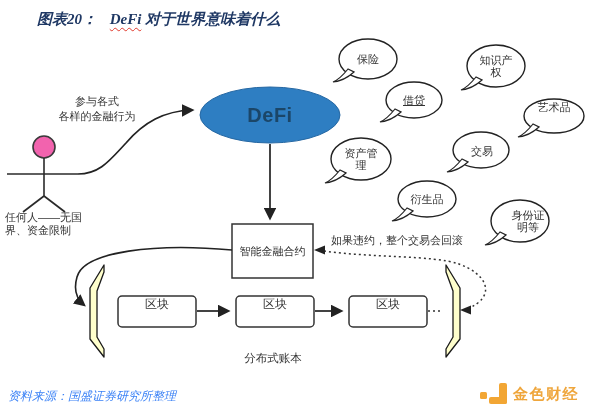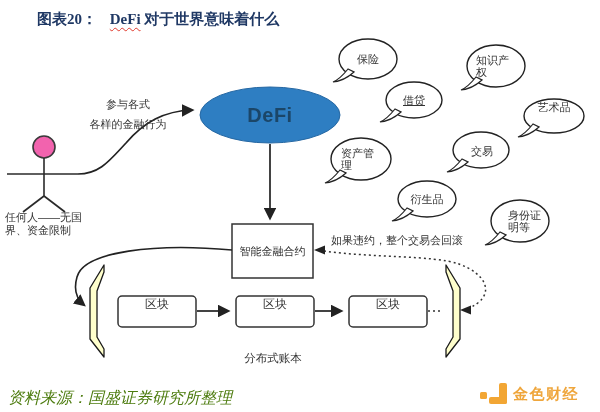--- a/index.html
+++ b/index.html
@@ -2,44 +2,44 @@
 <html><head>
 <meta charset="utf-8">
 <style>
   html,body{margin:0;padding:0;background:#fff;}
   .stage{
     position:relative;width:600px;height:412px;background:#ffffff;overflow:hidden;
     font-family:"Liberation Sans", sans-serif;color:#2a2a2a;
   }
   .title-row{
     position:absolute;left:37px;top:10px;font-family:"Liberation Serif", serif;
-    font-weight:bold;font-size:15px;color:#1f3864;white-space:nowrap;
+    font-style:italic;font-weight:bold;font-size:15px;color:#1f3864;white-space:nowrap;
   }
   .t-prefix{margin-right:9px;}
   .defi-underline{
     text-decoration-line:underline;text-decoration-style:wavy;
     text-decoration-color:#e03b2f;text-decoration-thickness:1px;text-underline-offset:3px;
   }
   svg.diagram{position:absolute;left:0;top:0;}
-  .center-flex{display:flex;align-items:center;justify-content:center;text-align:left;}
+  .center-flex{display:flex;align-items:center;justify-content:center;text-align:center;}
   .pre{white-space:pre-line;}
   .defi-text{
     position:absolute;left:200px;top:87px;width:140px;height:56px;
     font-size:20px;font-weight:bold;color:#1b4668;letter-spacing:0.5px;
   }
   .bubble-label{position:absolute;width:40px;font-size:11px;line-height:12px;color:#333;}
   .contract-label{position:absolute;left:232px;top:224px;width:81px;height:54px;font-size:11px;color:#333;}
   .block-label{position:absolute;width:78px;height:16px;font-size:12px;color:#333;}
   .rollback-note{position:absolute;left:331px;top:233px;font-size:11px;color:#333;white-space:nowrap;}
   .ledger-label{position:absolute;left:223px;top:351px;width:100px;text-align:center;font-size:11.5px;color:#333;}
   .actor-label{position:absolute;left:5px;top:211px;width:82px;font-size:11px;line-height:12.5px;color:#333;}
-  .action-label{position:absolute;left:78px;top:94px;width:100px;text-align:center;font-size:11px;line-height:20px;color:#333;}
+  .action-label{position:absolute;left:47px;top:94px;width:100px;text-align:center;font-size:11px;line-height:15px;color:#333;}
   .source-note{
     position:absolute;left:8px;top:388px;font-family:"Liberation Serif", serif;
-    font-style:italic;font-size:16px;color:#4d7c0f;
+    font-style:italic;font-size:12px;color:#3b82f6;
   }
   .logo{position:absolute;left:480px;top:382px;width:112px;height:26px;}
   .logo-icon{position:absolute;left:0;top:1px;width:28px;height:24px;}
   .logo-dot{position:absolute;left:0;top:9px;width:7px;height:7px;background:#f2a634;border-radius:1.5px;}
   .logo-j-vert{position:absolute;left:19px;top:0;width:8px;height:21px;background:#f2a634;border-radius:2px;}
   .logo-j-foot{position:absolute;left:9px;top:14px;width:18px;height:7px;background:#f2a634;border-radius:2px;}
   .logo-text{
     position:absolute;left:33px;top:3px;font-size:15px;font-weight:bold;
     color:#efa63c;letter-spacing:1.5px;white-space:nowrap;
   }

